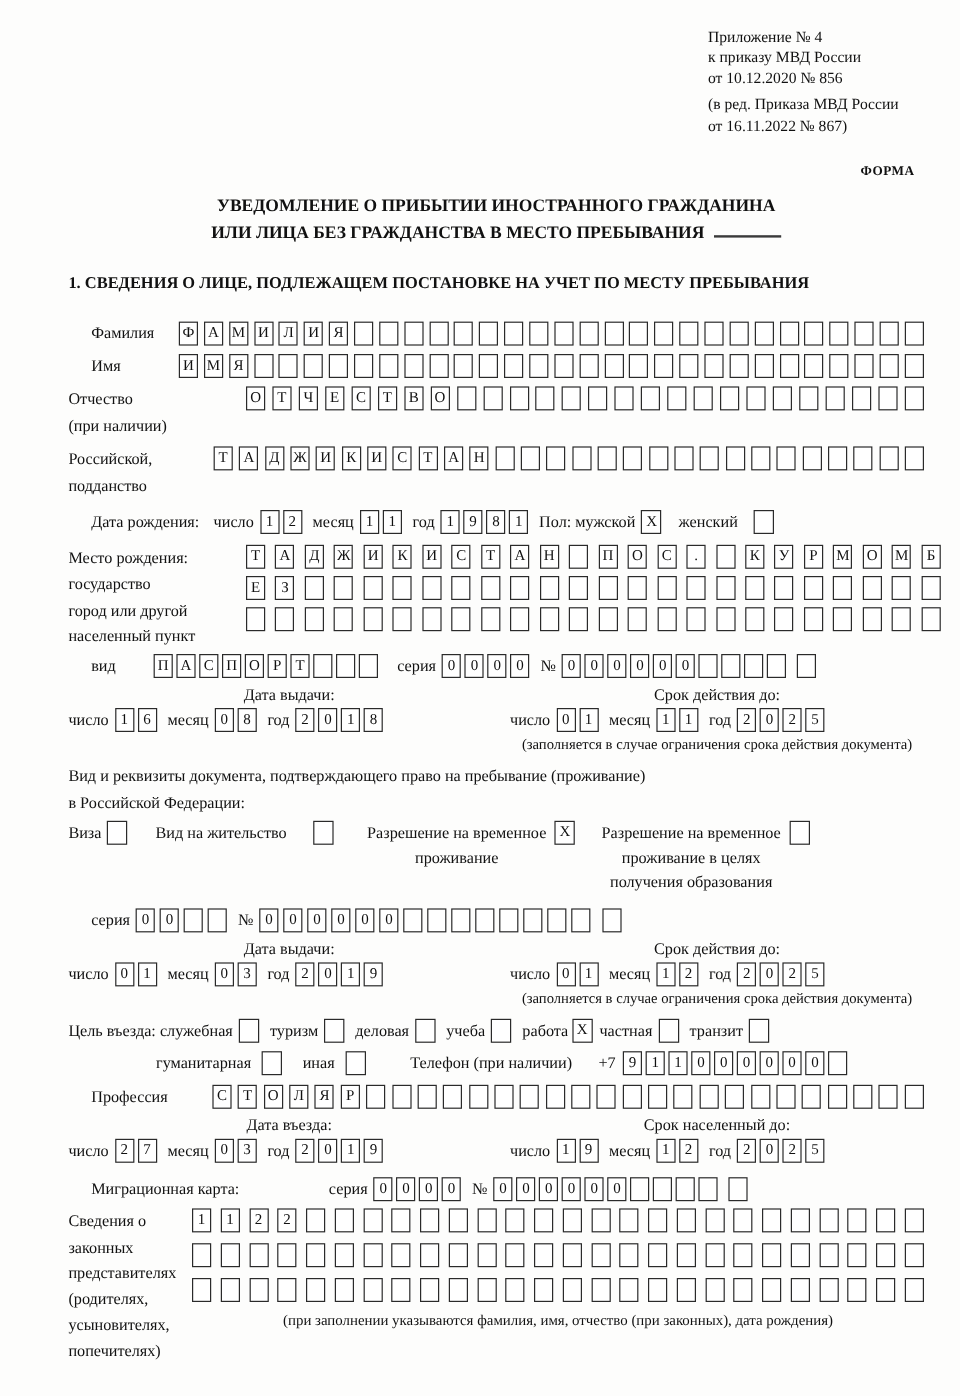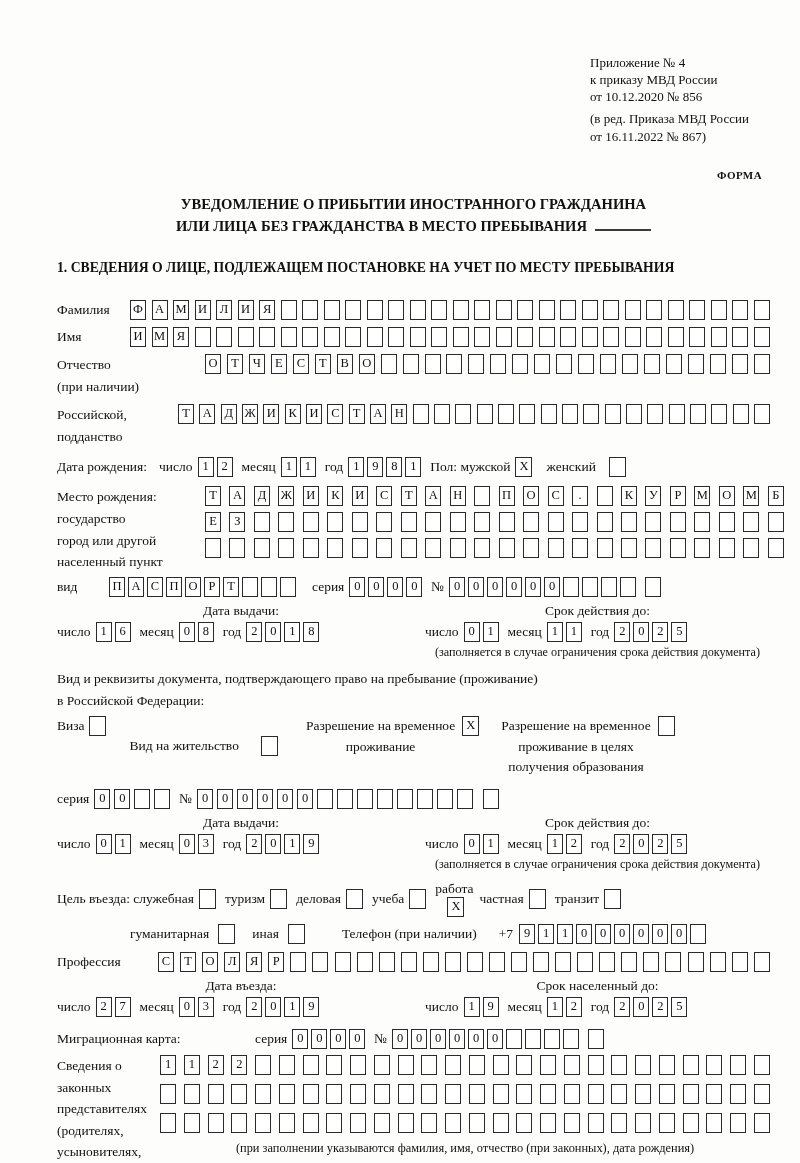--- a/index.html
+++ b/index.html
@@ -1,35 +1,35 @@
 <!DOCTYPE html>
 <html><head>
 <meta charset="utf-8">
 <style>
   * { box-sizing: border-box; }
   html,body { margin:0; padding:0; }
   body {
     width:800px; height:1163px; background:#fdfdfc; color:#111;
     font-family:"Liberation Serif", serif; font-size:13.5px; overflow:hidden;
   }
-  .page { padding:54px 30px 0 57px; width:800px; height:992px; }
+  .page { padding:22px 30px 0 57px; width:800px; height:992px; }
 
   
   .apx { margin-left:533px; line-height:1.32; font-size:13px; }
   .apx .grp2 { margin-top:5px; }
   .forma { text-align:right; font-weight:bold; font-size:11px; margin:24px 8px 0 0; letter-spacing:.4px; }
 
   .title { text-align:center; font-weight:bold; font-size:14.6px; line-height:1.55; margin-top:12px; }
   .blank-line { display:inline-block; width:56px; border-bottom:2.2px solid #3a3a3a; height:.85em; margin-left:8px; }
   .sec-head { font-weight:bold; font-size:13.7px; margin-top:22px; }
 
   
   .frow { display:flex; align-items:center; margin-top:7px; }
   .frow.top { align-items:flex-start; }
-  .lbl { flex-shrink:0; }
+  .lbl { flex-shrink:0;margin-left:19px; }
   .lbl2 { line-height:1.6; flex-shrink:0; }
   .cells { display:flex; justify-content:space-between; flex:1; min-width:0; }
   .cells-tight { display:inline-flex; gap:3px; flex:none; }
   .cell {
     width:16px; height:20px; border:1.6px solid #2a2a2a; flex-shrink:0;
     text-align:center; line-height:17px; font-size:12.5px; background:#fff;
   }
   .checkbox {
     display:inline-block; width:17px; height:20px; border:1.6px solid #2a2a2a;
     text-align:center; line-height:17px; font-size:12.5px; vertical-align:middle; background:#fff;
@@ -439,21 +439,21 @@
   <div class="intro">
     <div>Вид и реквизиты документа, подтверждающего право на пребывание (проживание)</div>
     <div>в Российской Федерации:</div>
   </div>
 
   <div class="ropts">
     <div class="ropt">
       <span class="ropt-label">Виза</span>
       <span class="checkbox" style="margin-left:4px;"></span>
     </div>
-    <div class="ropt" style="margin-left:24px;margin-top:20px;">
+    <div class="ropt" style="margin-left:24px;">
       <span class="ropt-label">Вид на жительство</span>
       <span class="checkbox" style="margin-left:22px;"></span>
     </div>
     <div class="ropt" style="margin-left:28px;">
       <span class="ropt-label pre">Разрешение на временное
 проживание</span>
       <span class="checkbox">X</span>
     </div>
     <div class="ropt" style="margin-left:22px;">
       <span class="ropt-label pre">Разрешение на временное
@@ -551,21 +551,21 @@
       <span class="checkbox"></span>
     </span>
     <span class="popt">
       <span>деловая</span>
       <span class="checkbox"></span>
     </span>
     <span class="popt">
       <span>учеба</span>
       <span class="checkbox"></span>
     </span>
-    <span class="popt" style="margin-right:6px;flex-direction:column;">
+    <span class="popt" style="margin-right:6px;">
       <span>работа</span>
       <span class="checkbox" style="margin-left:3px;">X</span>
     </span>
     <span class="popt">
       <span>частная</span>
       <span class="checkbox"></span>
     </span>
     <span class="popt" style="margin-right:0;">
       <span>транзит</span>
       <span class="checkbox"></span>

